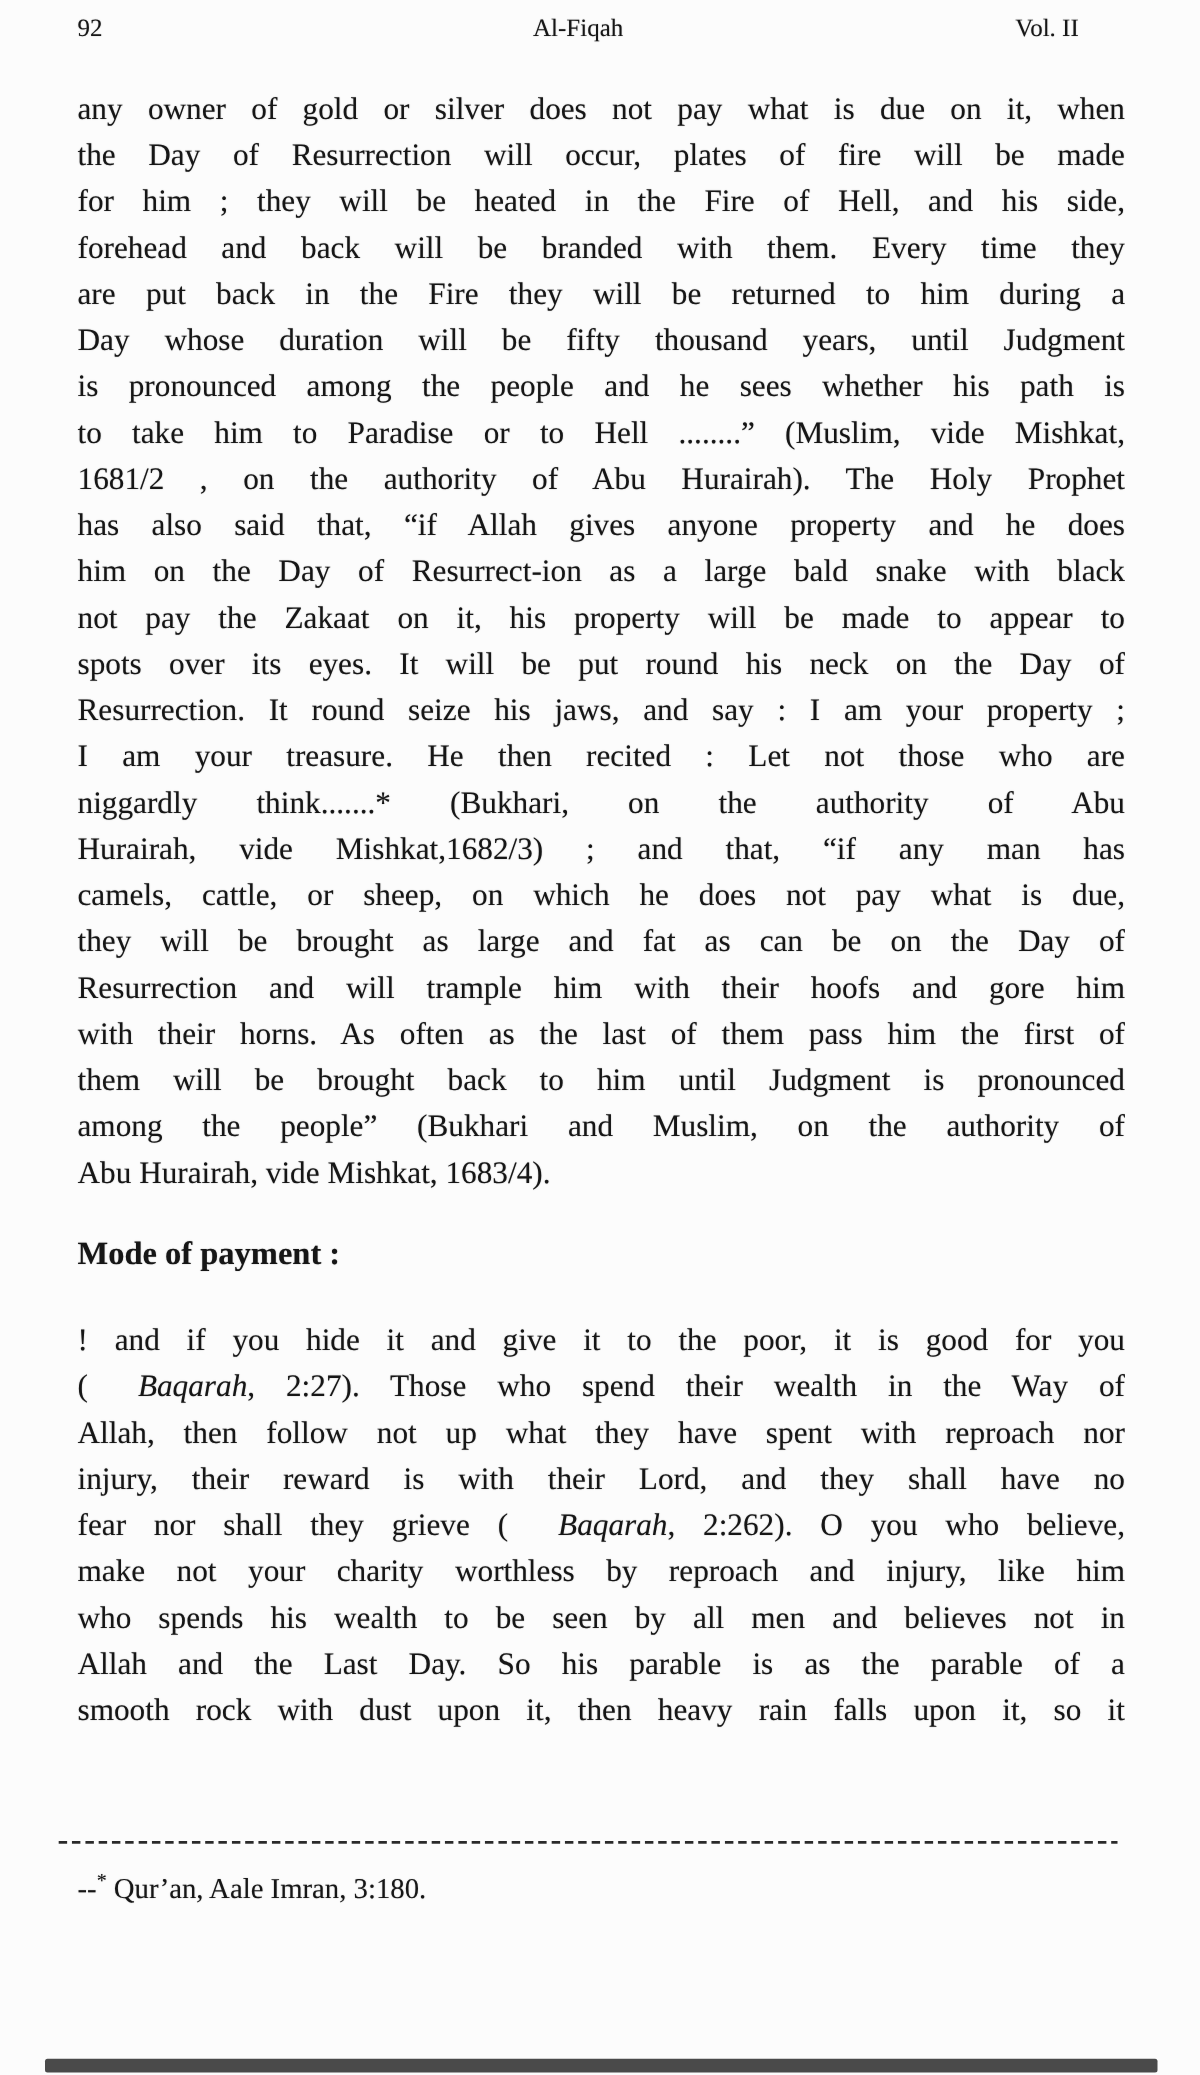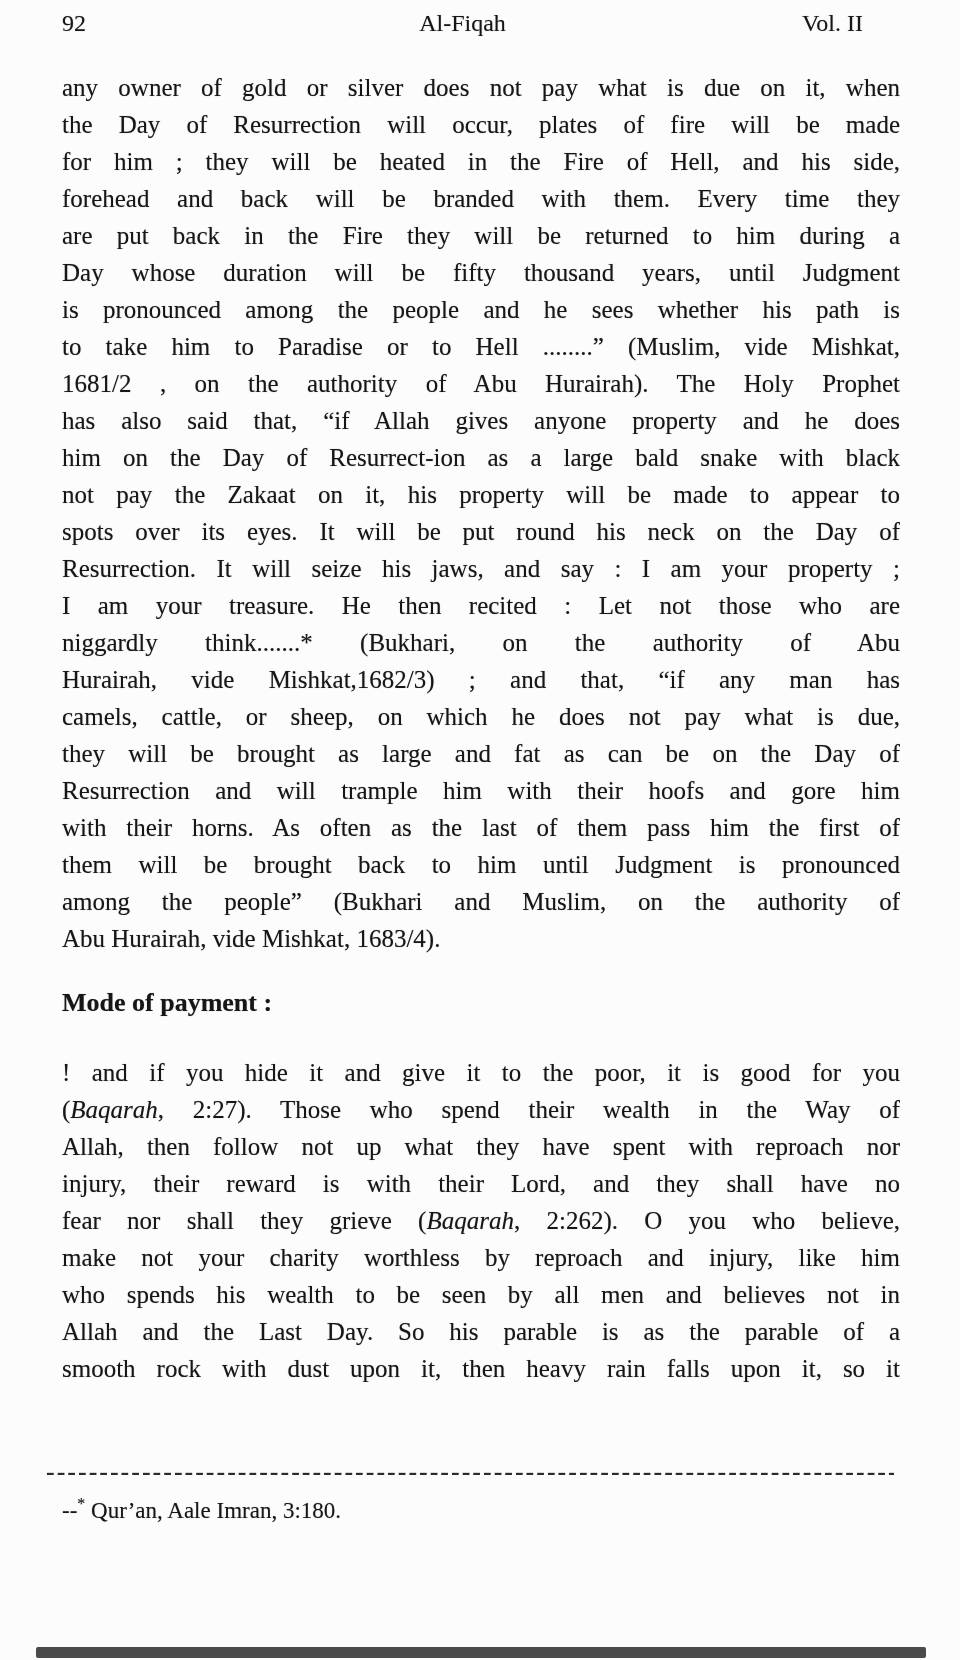--- a/index.html
+++ b/index.html
@@ -8,21 +8,21 @@
     width:960px;height:1660px;
     background:#fcfcfc;
     font-family:"Liberation Serif","DejaVu Serif",serif;
     color:#161616;
     overflow:hidden;
   }
   .page *{box-sizing:border-box;}
   .header{
     position:absolute;top:6px;left:62px;right:97px;
     display:flex;align-items:flex-start;
-    font-size:24px;line-height:34px;
+    font-size:20px;line-height:34px;
     text-shadow:0 0 1px rgba(0,0,0,0.35);
   }
   .header .h-left{flex:1;text-align:left;}
   .header .h-center{flex:1;text-align:center;}
   .header .h-right{flex:1;text-align:right;}
   .textcol{
     position:absolute;left:62px;width:838px;
     font-size:25px;line-height:37px;
     overflow:hidden;
     text-shadow:0 0 1px rgba(0,0,0,0.38);
@@ -30,21 +30,21 @@
   #para1{top:69px;}
   #para2{top:1054px;}
   .line{
     text-align:justify;
     text-align-last:justify;
     white-space:normal;
     height:37px;overflow:hidden;
   }
   .line.noj{text-align-last:left;}
   .line.indent{padding-left:98px;}
-  .line .it{font-style:italic;}
+  .line .it{font-style:italic;margin-left:40px;}
   .section-heading{
     position:absolute;top:986px;left:62px;
     font-size:26px;font-weight:bold;line-height:34px;
     text-shadow:0 0 1px rgba(0,0,0,0.4);
   }
   .separator{
     position:absolute;top:1462px;left:46px;width:848px;height:22px;
     font-size:26px;font-weight:bold;line-height:20px;
     letter-spacing:2px;
     white-space:nowrap;overflow:hidden;
@@ -81,21 +81,21 @@
       <div class="line">forehead and back will be branded with them. Every time they</div>
       <div class="line">are put back in the Fire they will be returned to him during a</div>
       <div class="line">Day whose duration will be fifty thousand years, until Judgment</div>
       <div class="line">is pronounced among the people and he sees whether his path is</div>
       <div class="line">to take him to Paradise or to Hell ........” (Muslim, vide Mishkat,</div>
       <div class="line">1681/2 , on the authority of Abu Hurairah). The Holy Prophet</div>
       <div class="line">has also said that, “if Allah gives anyone property and he does</div>
       <div class="line">him on the Day of Resurrect-ion as a large bald snake with black</div>
       <div class="line">not pay the Zakaat on it, his property will be made to appear to</div>
       <div class="line">spots over its eyes. It will be put round his neck on the Day of</div>
-      <div class="line">Resurrection. It will seize his jaws, and say : I am your property ;</div>
+      <div class="line">Resurrection. It round seize his jaws, and say : I am your property ;</div>
       <div class="line">I am your treasure. He then recited : Let not those who are</div>
       <div class="line">niggardly think.......* (Bukhari, on the authority of Abu</div>
       <div class="line">Hurairah, vide Mishkat,1682/3) ; and that, “if any man has</div>
       <div class="line">camels, cattle, or sheep, on which he does not pay what is due,</div>
       <div class="line">they will be brought as large and fat as can be on the Day of</div>
       <div class="line">Resurrection and will trample him with their hoofs and gore him</div>
       <div class="line">with their horns. As often as the last of them pass him the first of</div>
       <div class="line">them will be brought back to him until Judgment is pronounced</div>
       <div class="line">among the people” (Bukhari and Muslim, on the authority of</div>
       <div class="line noj">Abu Hurairah, vide Mishkat, 1683/4).</div>

